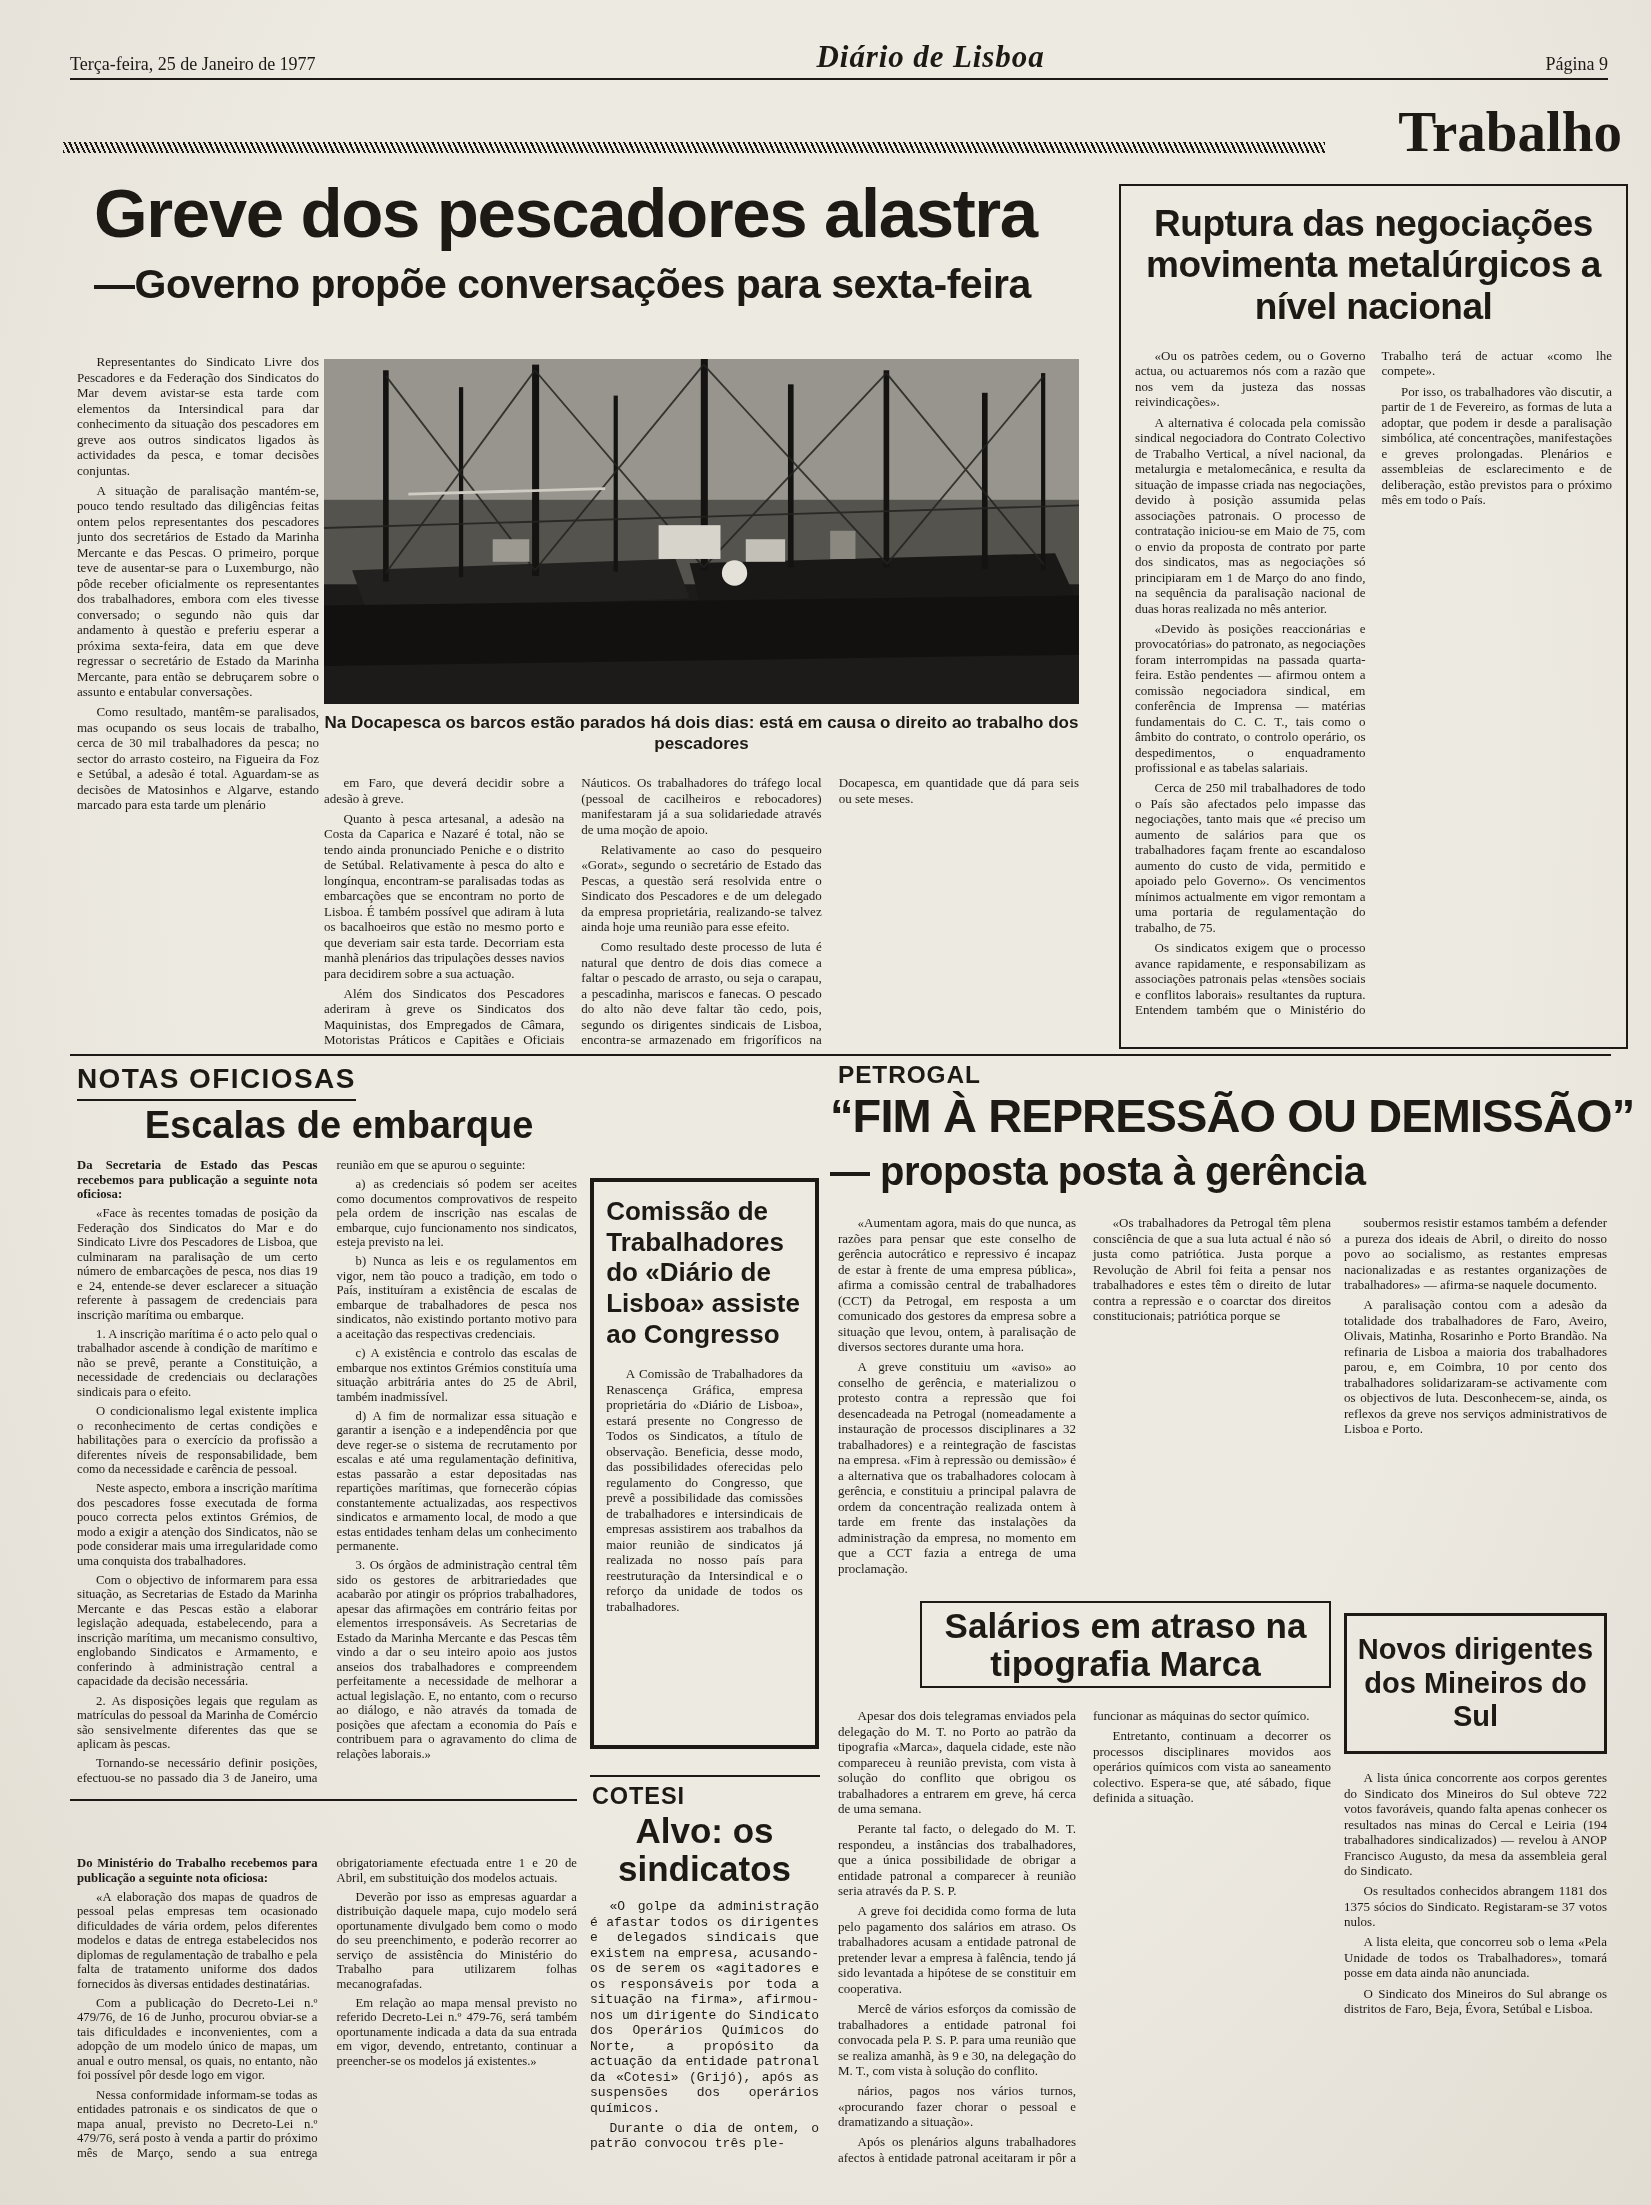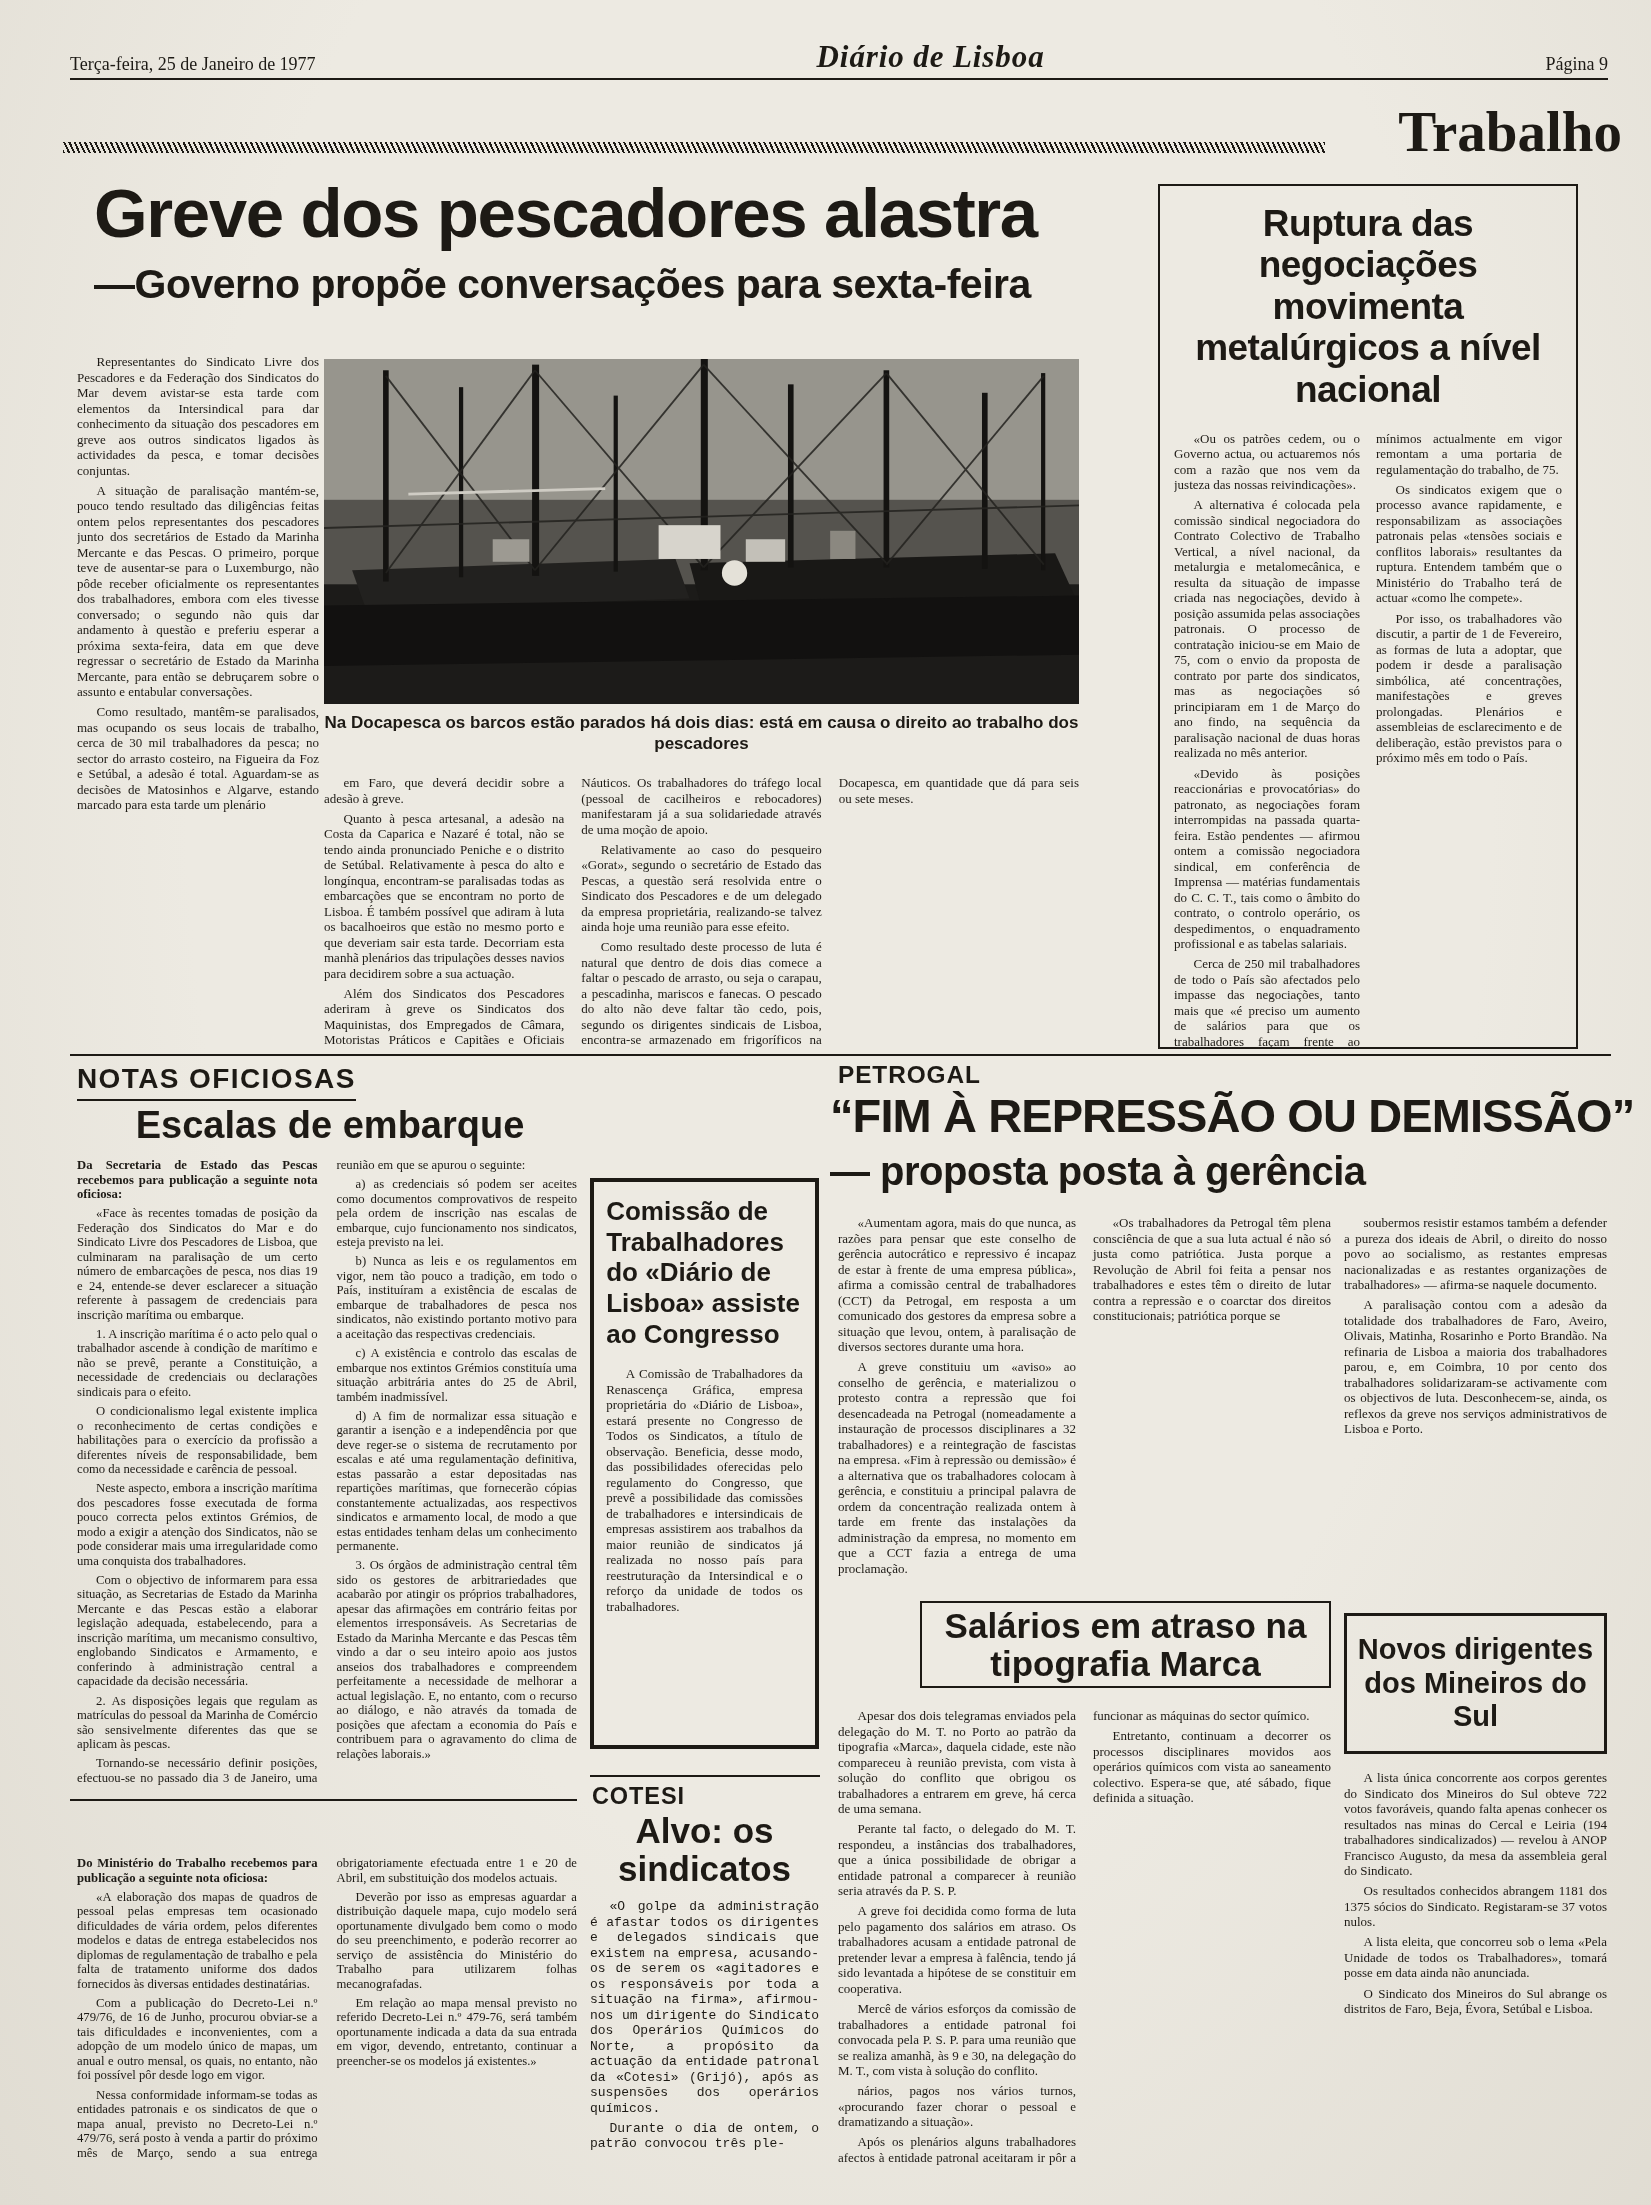--- a/index.html
+++ b/index.html
@@ -31,33 +31,33 @@
 
   #lead-col1{position:absolute;left:77px;top:354px;width:242px;height:694px;overflow:hidden;font-size:13px;line-height:15.5px;}
   #photo-block{position:absolute;left:324px;top:359px;width:755px;}
   #photo-block svg{display:block;width:755px;height:345px;background:#8f8d86;}
   #photo-caption{margin-top:7.5px;font-family:"Liberation Sans",sans-serif;font-weight:bold;
     font-size:17px;line-height:1.25;text-align:center;}
   #lead-cols-below{position:absolute;left:324px;top:775px;width:755px;height:274px;overflow:hidden;
     column-count:3;column-gap:17px;column-fill:auto;font-size:13px;line-height:15.5px;}
 
   
-  #ruptura{position:absolute;left:1158px;top:184px;width:420px;height:865px;border:2.8px solid #1d1a15;
+  #ruptura{position:absolute;left:1119px;top:184px;width:509px;height:865px;border:2.8px solid #1d1a15;
     box-sizing:border-box;padding:17px 14px;overflow:hidden;}
   #ruptura h2{margin:0 0 20.6px;font-size:37px;line-height:1.12;text-align:center;letter-spacing:-0.5px;}
   #ruptura .body{column-count:2;column-gap:16px;column-fill:auto;height:676px;overflow:hidden;
     font-size:13px;line-height:15.5px;}
 
   
   #rule-main{left:70px;top:1054px;width:1541px;height:2.3px;}
 
   
   #notas-title{position:absolute;left:77px;top:1063px;margin:0;font-size:28px;letter-spacing:1.4px;
     border-bottom:2.3px solid #1d1a15;padding-bottom:3.8px;}
-  #escalas-headline{position:absolute;left:80px;top:1104px;width:500px;margin:0;font-size:38px;text-align:center;}
+  #escalas-headline{position:absolute;left:89px;top:1104px;width:500px;margin:0;font-size:38px;text-align:center;}
   #escalas-body{position:absolute;left:77px;top:1158px;width:500px;height:628px;overflow:hidden;
     column-count:2;column-gap:19px;column-fill:auto;font-size:12.7px;line-height:14.5px;}
   .lede-bold{font-weight:bold;text-indent:0 !important;}
 
   
   #comissao{position:absolute;left:590px;top:1178px;width:229px;height:571px;border:4.7px solid #1d1a15;
     box-sizing:border-box;padding:14px 12.2px;overflow:hidden;}
   #comissao h3{margin:0 0 17px;font-size:26px;line-height:1.18;}
   #comissao .body{font-size:13px;line-height:15.5px;}
 

